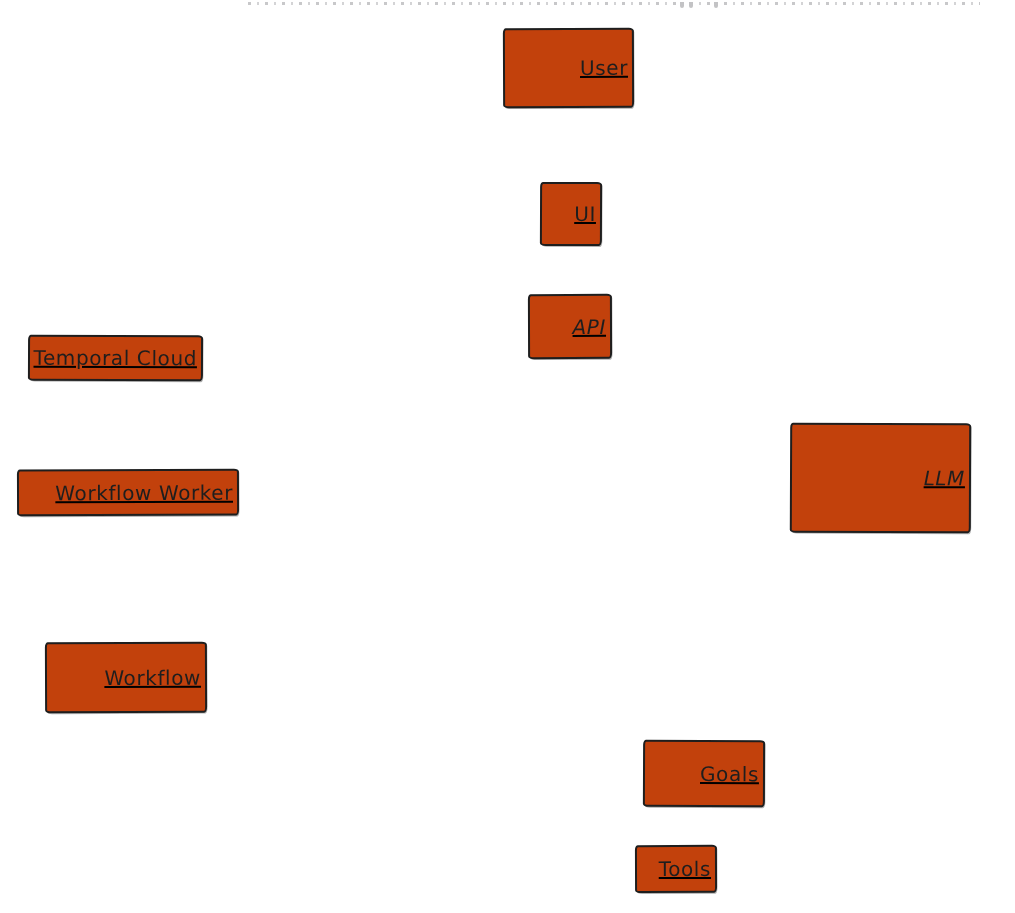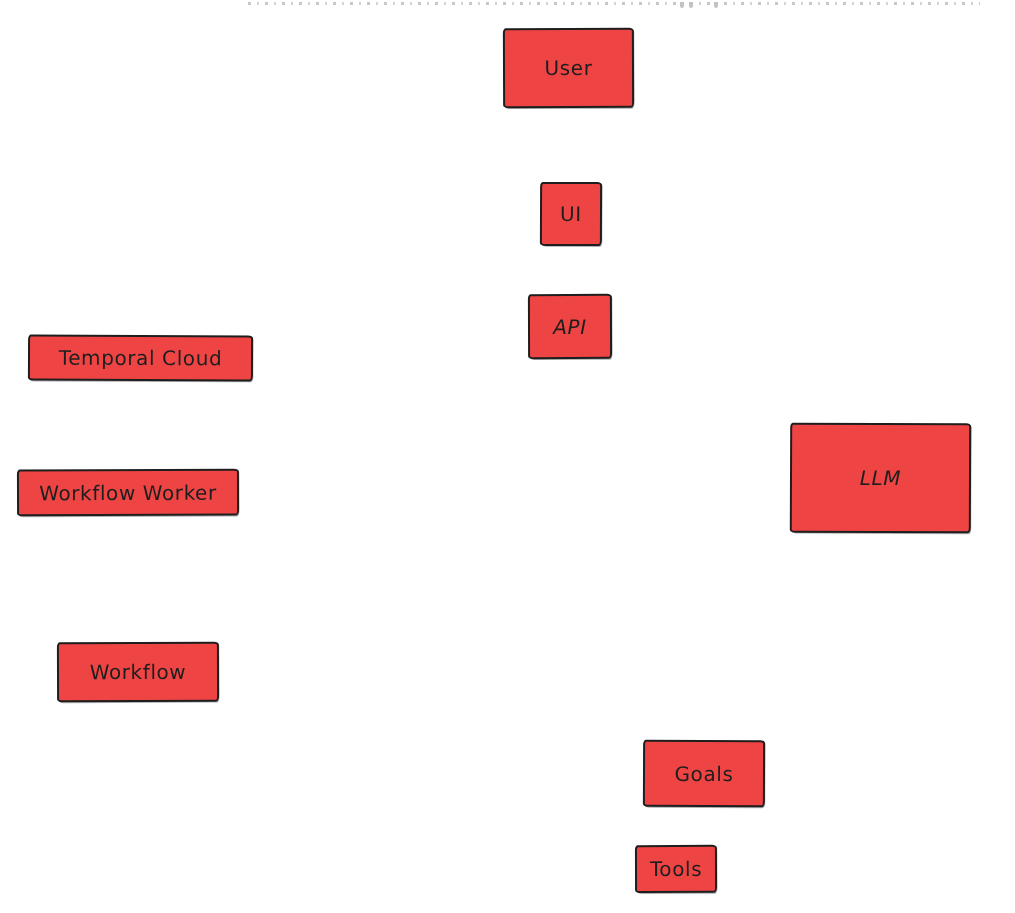--- a/index.html
+++ b/index.html
@@ -38,27 +38,28 @@
     background: #bdbdbf;
   }
   .caption-remnant .descender.d1 { left: 432px; }
   .caption-remnant .descender.d2 { left: 441px; }
   .caption-remnant .descender.d3 { left: 466px; }
 
   
   .node {
     position: absolute;
     box-sizing: border-box;
-    background: #ef4444;
+    background: #c2410c;
     border: 2.6px solid var(--stroke, #1e1e1e);
     border-radius: 3px 5px 3px 6px / 5px 3px 6px 3px;
     display: flex;
     align-items: center;
-    justify-content: center;
+    justify-content: flex-end;
     box-shadow: 1px 1.5px 0 -0.6px rgba(30,30,30,0.35);
+    text-decoration: underline;
   }
   .node:nth-of-type(odd)  { transform: rotate(0.22deg); }
   .node:nth-of-type(even) { transform: rotate(-0.2deg); }
   .node-label {
     color: var(--stroke, #1e1e1e);
     font-size: 20px;
     letter-spacing: 0.6px;
     white-space: nowrap;
     line-height: 1;
     padding: 0 4px;
@@ -84,33 +85,33 @@
   </div>
 
   <div class="node" data-name="node-ui" style="left: 540px; top: 182px; width: 62px; height: 64px;">
     <span class="node-label" data-name="node-ui-label">UI</span>
   </div>
 
   <div class="node" data-name="node-api" style="left: 528px; top: 294px; width: 84px; height: 65px;">
     <span class="node-label" data-name="node-api-label">API</span>
   </div>
 
-  <div class="node" data-name="node-temporal-cloud" style="left: 28px; top: 335px; width: 225px; height: 46px;">
+  <div class="node" data-name="node-temporal-cloud" style="left: 28px; top: 335px; width: 175px; height: 46px;">
     <span class="node-label" data-name="node-temporal-cloud-label">Temporal Cloud</span>
   </div>
 
   <div class="node" data-name="node-temporal-worker" style="left: 17px; top: 469px; width: 222px; height: 47px;">
     <span class="node-label" data-name="node-temporal-worker-label">Workflow Worker</span>
   </div>
 
   <div class="node" data-name="node-llm" style="left: 790px; top: 423px; width: 181px; height: 110px;">
     <span class="node-label" data-name="node-llm-label">LLM</span>
   </div>
 
-  <div class="node" data-name="node-workflow" style="left: 45px; top: 642px; width: 162px; height: 60px; margin-left: 12px;">
+  <div class="node" data-name="node-workflow" style="left: 45px; top: 642px; width: 162px; height: 71px;">
     <span class="node-label" data-name="node-workflow-label">Workflow</span>
   </div>
 
   <div class="node" data-name="node-goals" style="left: 615px; top: 740px; width: 122px; height: 67px; margin-left: 28px;">
     <span class="node-label" data-name="node-goals-label">Goals</span>
   </div>
 
 
   <div class="node" data-name="node-tools" style="left: 635px; top: 845px; width: 82px; height: 48px;">
     <span class="node-label" data-name="node-tools-label">Tools</span>

